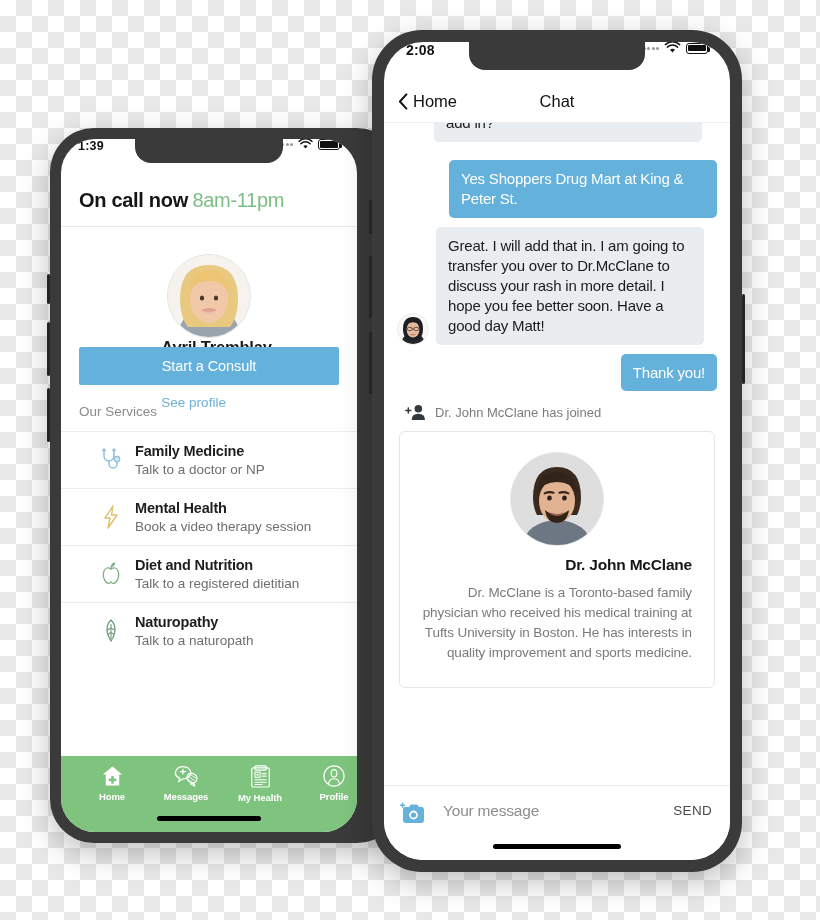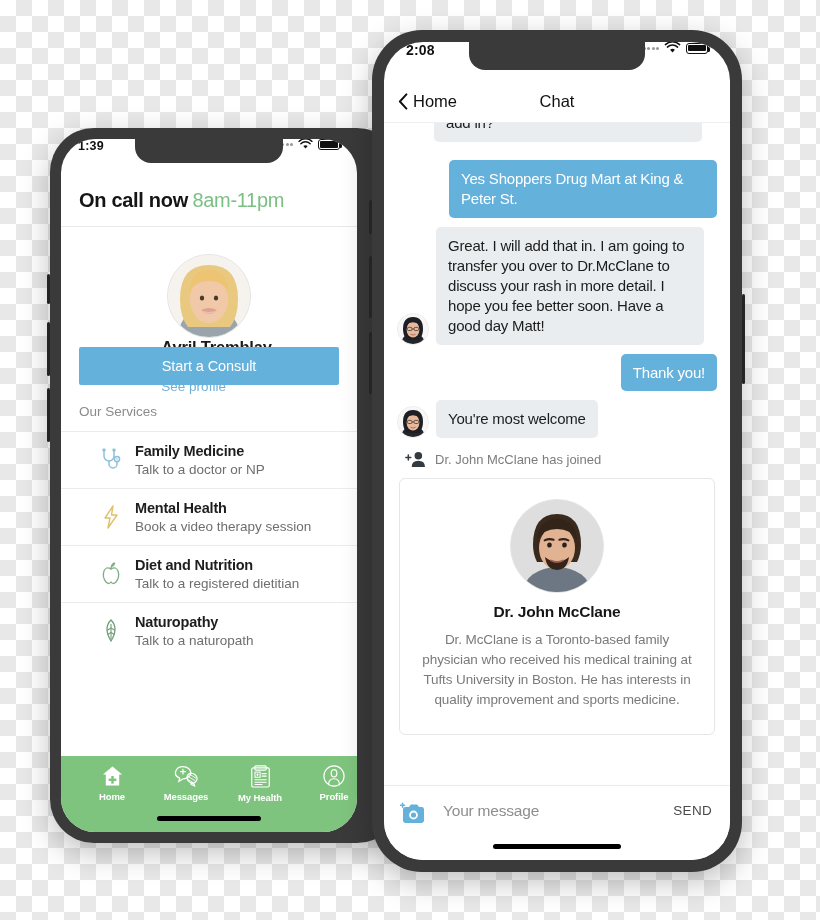--- a/index.html
+++ b/index.html
@@ -184,21 +184,21 @@
     letter-spacing: -0.2px;
   }
   .clinician-role {
     font-size: 13px;
     color: #8b8b8b;
     margin-top: 2px;
   }
   .clinician-link {
     font-size: 13.5px;
     color: #6fb0d6;
-    margin-top: 5px;
+    margin-top: 21px;
     cursor: pointer;
   }
 
   .consult-btn {
     position: absolute;
     left: 18px; right: 18px;
     top: 208px;
     height: 38px;
     background: #64b1db;
     color: #fff;
@@ -397,21 +397,21 @@
   .joined-text {
     font-size: 13px;
     color: #7c7c7c;
   }
 
   .doctor-card {
     border: 1px solid #e6e6e6;
     border-radius: 6px;
     background: #fff;
     padding: 20px 22px 24px 22px;
-    text-align: center;
+    text-align: right;
     box-sizing: border-box;
     margin: 0 2px;
   }
   .doctor-photo {
     width: 92px; height: 92px;
     border-radius: 50%;
     margin: 0 auto 10px auto;
     overflow: hidden;
     border: 1px solid #e6e6e6;
     background: #e4e4e4;
@@ -690,36 +690,20 @@
               <path d="M12.8 20.4 Q15 22 17.2 20.4" stroke="#b46f63" stroke-width="1" fill="none" stroke-linecap="round"></path>
             </svg>
           </div>
           <div class="bubble in">Great. I will add that in. I am going to transfer you over to Dr.McClane to discuss your rash in more detail. I hope you fee better soon. Have a good day Matt!</div>
         </div>
 
         <div class="msg-row out">
           <div class="bubble out">Thank you!</div>
         </div>
 
-        <div class="msg-row in">
-          <div class="msg-avatar">
-            <svg width="30" height="30" viewBox="0 0 30 30">
-              <rect width="30" height="30" fill="#f7f7f7"></rect>
-              <ellipse cx="15" cy="29" rx="11.5" ry="10" fill="#23262b"></ellipse>
-              <path d="M5 15 Q5 3 15 3 Q25 3 25 15 Q25 22 21 26 L9 26 Q5 22 5 15 Z" fill="#1d1f24"></path>
-              <ellipse cx="15" cy="15.5" rx="6.4" ry="8" fill="#e8b89a"></ellipse>
-              <path d="M7.6 11.5 Q8 4.5 15 4.5 Q22 4.5 22.4 11.5 Q19 8.2 15 8.2 Q11 8.2 7.6 11.5 Z" fill="#1d1f24"></path>
-              <rect x="9.4" y="13.4" width="4.6" height="3.1" rx="1.2" stroke="#3a3a3a" stroke-width="0.8" fill="none"></rect>
-              <rect x="16" y="13.4" width="4.6" height="3.1" rx="1.2" stroke="#3a3a3a" stroke-width="0.8" fill="none"></rect>
-              <path d="M14 15 h2" stroke="#3a3a3a" stroke-width="0.8"></path>
-              <path d="M12.8 20.4 Q15 22 17.2 20.4" stroke="#b46f63" stroke-width="1" fill="none" stroke-linecap="round"></path>
-            </svg>
-          </div>
-          <div class="bubble in">You're most welcome</div>
-        </div>
 
         <div class="joined-row">
           <svg width="21" height="17" viewBox="0 0 22 18">
             <circle cx="14" cy="5" r="4" fill="#333a40"></circle>
             <path d="M7 17 Q7 10.4 14 10.4 Q21 10.4 21 17 Z" fill="#333a40"></path>
             <path d="M3.4 4.2 v5.2 M0.8 6.8 h5.2" stroke="#333a40" stroke-width="1.6" stroke-linecap="round"></path>
           </svg>
           <span class="joined-text">Dr. John McClane has joined</span>
         </div>
 

